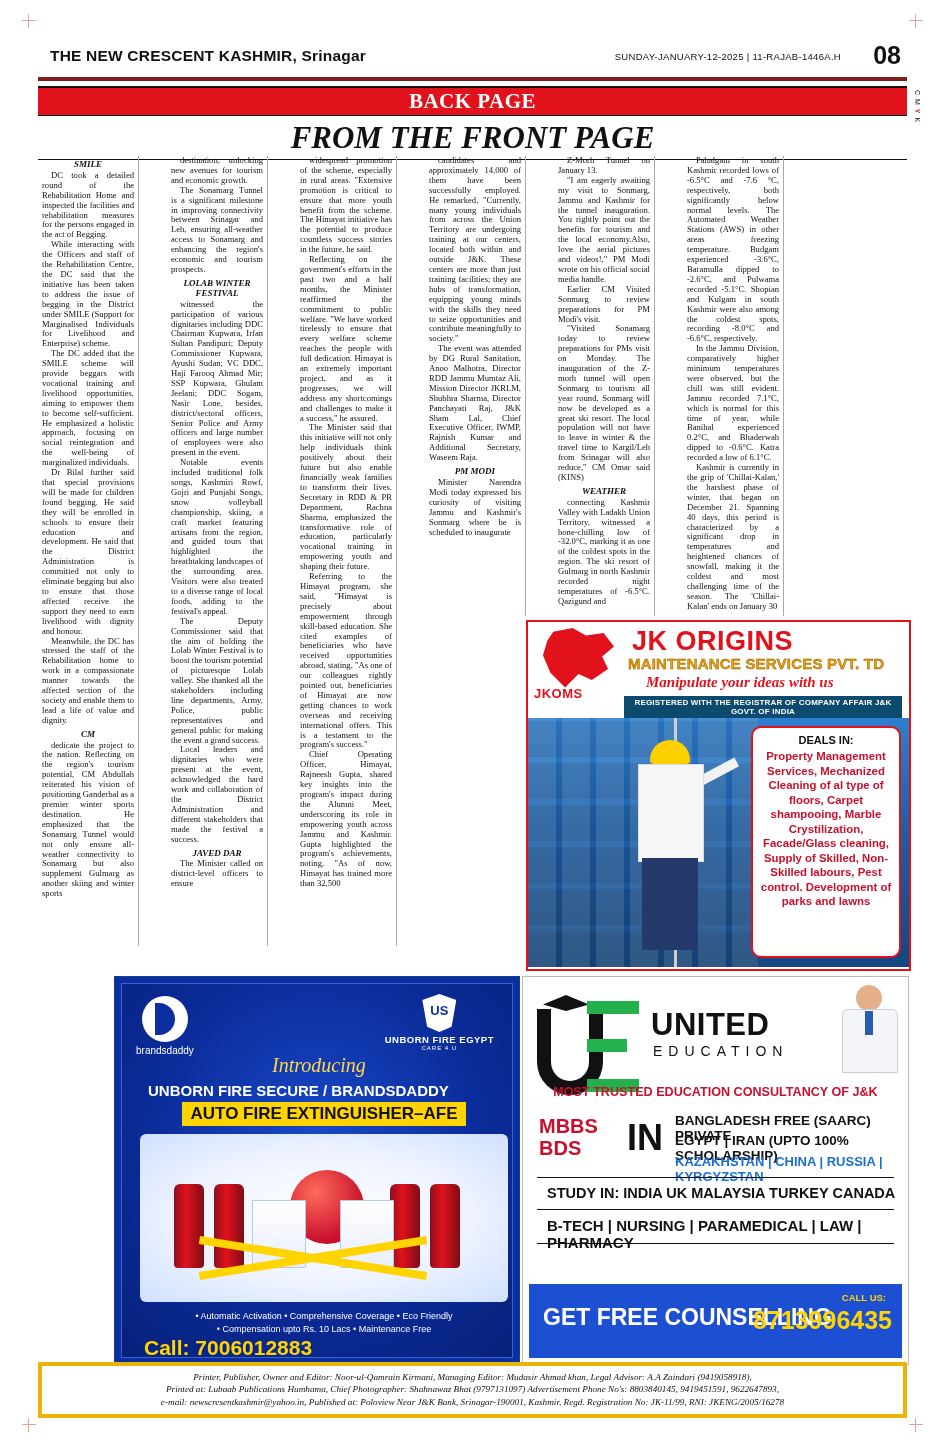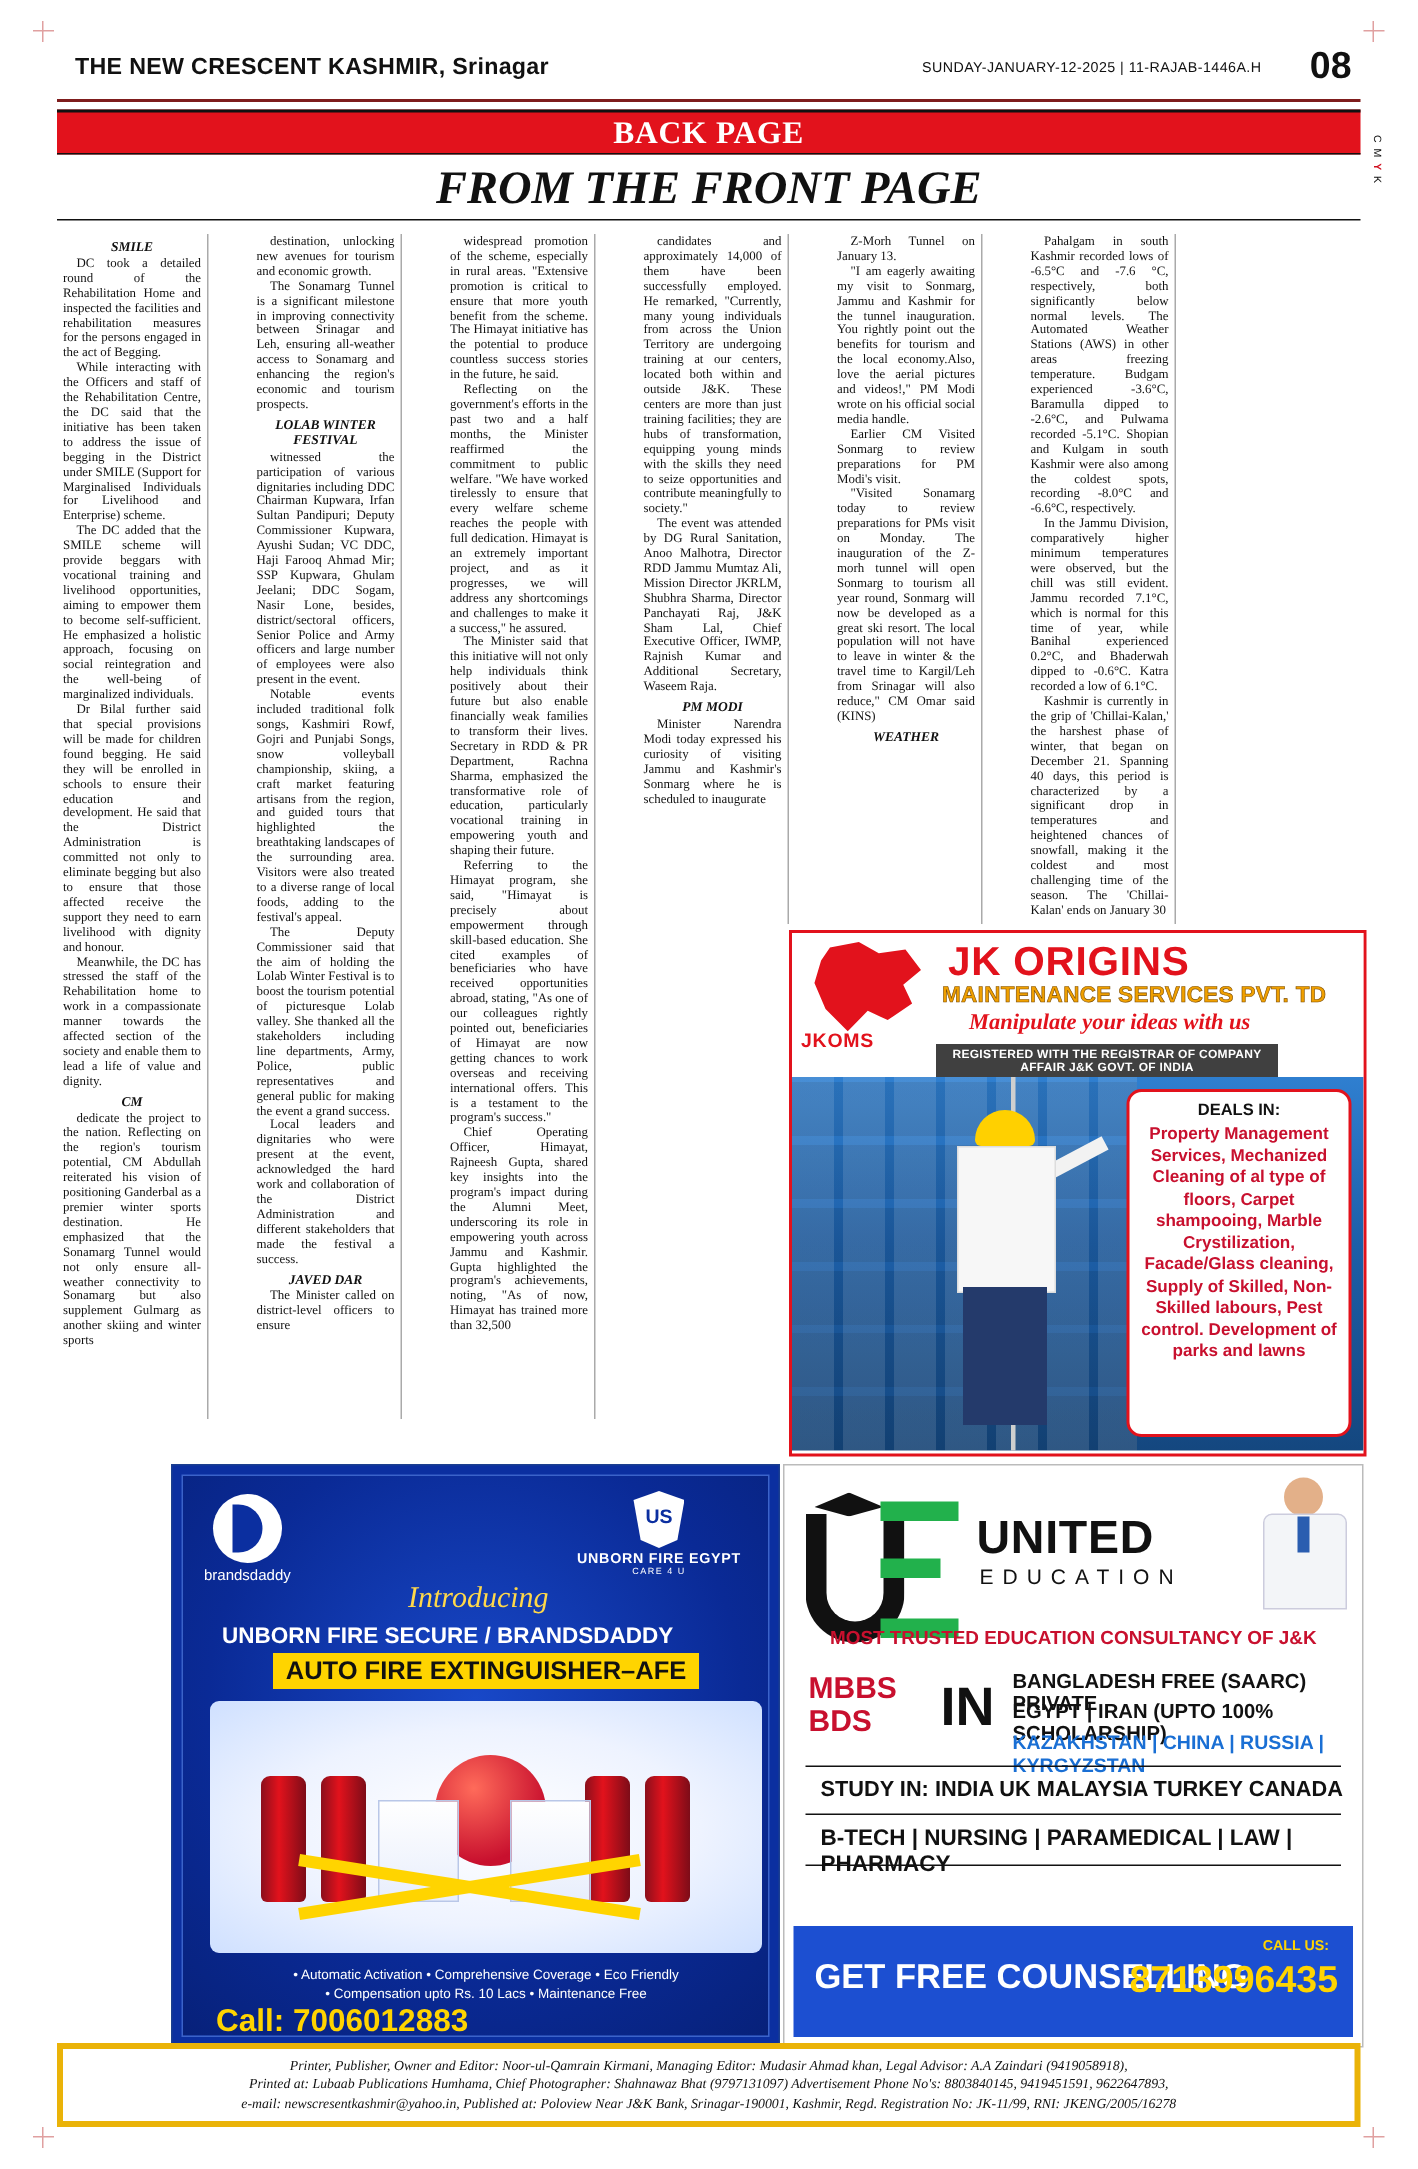--- a/index.html
+++ b/index.html
@@ -7,21 +7,21 @@
   .page { position:absolute; inset:0; background:#ffffff; }
   .sheet { position:absolute; left:38px; top:28px; width:869px; height:1390px; }
 
   
   .regmark { position:absolute; width:14px; height:14px; }
   .regmark:before, .regmark:after { content:""; position:absolute; background:#e0a0a0; }
   .regmark:before { left:6px; top:0; width:1px; height:14px; }
   .regmark:after { top:6px; left:0; height:1px; width:14px; }
 
   
-  .masthead { position:relative; height:38px; border-bottom:2px solid #7f1d1d; }
+  .masthead { position:relative; height:38px; border-bottom:4px solid #7f1d1d;margin-top:11px; }
   .paper-name { position:absolute; left:12px; top:8px; font-family:"Liberation Sans", sans-serif; font-weight:bold; font-size:15.5px; letter-spacing:.2px; }
   .dateline { position:absolute; right:66px; top:12px; font-family:"Liberation Sans", sans-serif; font-size:9.5px; letter-spacing:.3px; color:#111; }
   .pageno { position:absolute; right:6px; top:2px; font-family:"Liberation Sans", sans-serif; font-weight:bold; font-size:25px; color:#111; }
 
   .cmyk { position:absolute; right:-14px; top:62px; font-family:"Liberation Sans", sans-serif; font-size:7px; letter-spacing:1px; writing-mode:vertical-rl; }
   .cmyk b { color:#d01020; font-weight:bold; }
 
   .redbar { margin-top:5px; height:27px; background:#e2121c; border-top:2px solid #111; border-bottom:1px solid #111; position:relative; }
   .redbar .label { position:absolute; left:0; right:0; top:1px; text-align:center; font-family:"Liberation Serif", serif; font-weight:bold; font-size:21px; color:#fff; letter-spacing:.5px; }
   .kicker { text-align:center; font-style:italic; font-weight:bold; font-size:31px; margin:4px 0 3px; font-family:"Liberation Serif", serif; }
@@ -40,21 +40,21 @@
   
   #ad-jk { left:488px; top:592px; width:381px; height:347px; border:2px solid #e2121c; background:#fff; }
   #ad-jk .hdr { position:relative; height:96px; background:#fff; }
   #ad-jk .mapwrap { position:absolute; left:6px; top:6px; width:86px; height:84px; }
   #ad-jk .jkmap { position:absolute; left:6px; top:0; width:74px; height:62px; background:#e2121c;
       clip-path: polygon(18% 6%, 44% 0%, 62% 12%, 86% 8%, 100% 30%, 84% 46%, 92% 66%, 70% 84%, 52% 74%, 34% 96%, 14% 72%, 4% 44%, 10% 20%); }
   #ad-jk .jkoms { position:absolute; left:0; top:58px; font-family:"Liberation Sans", sans-serif; font-weight:bold; font-size:13px; color:#e2121c; letter-spacing:.5px; }
   #ad-jk .t1 { position:absolute; left:104px; top:4px; font-family:"Liberation Sans", sans-serif; font-weight:bold; font-size:27px; color:#e2121c; letter-spacing:.5px; }
   #ad-jk .t2 { position:absolute; left:100px; top:33px; font-family:"Liberation Sans", sans-serif; font-weight:bold; font-size:15px; color:#f0a000; -webkit-text-stroke:.4px #7a4a00; letter-spacing:.2px; }
   #ad-jk .t3 { position:absolute; left:118px; top:52px; font-size:15px; font-style:italic; font-weight:bold; color:#e2121c; font-family:"Liberation Serif", serif; }
-  #ad-jk .t4 { position:absolute; left:96px; top:74px; width:228px; background:#404040; color:#fff; font-family:"Liberation Sans", sans-serif; font-size:8px; font-weight:bold; text-align:center; padding:2px 0; letter-spacing:.2px; }
+  #ad-jk .t4 { position:absolute; left:96px; top:74px; width:278px; background:#0c4a6e; color:#fff; font-family:"Liberation Sans", sans-serif; font-size:8px; font-weight:bold; text-align:center; padding:2px 0; letter-spacing:.2px; }
   #ad-jk .photo { position:absolute; left:0; top:96px; width:381px; height:249px; background:linear-gradient(180deg,#2f7fd0 0%, #1d5fa8 45%, #14477f 100%); }
   #ad-jk .glass { position:absolute; left:0; top:0; width:230px; height:249px;
       background:repeating-linear-gradient(90deg, rgba(255,255,255,.12) 0 28px, rgba(255,255,255,0) 28px 34px),
                  repeating-linear-gradient(0deg, rgba(0,0,0,.10) 0 36px, rgba(0,0,0,0) 36px 42px); }
   #ad-jk .worker { position:absolute; left:96px; top:22px; width:96px; height:210px; }
   #ad-jk .worker .helmet { position:absolute; left:26px; top:0; width:40px; height:24px; background:#ffd000; border-radius:20px 20px 4px 4px; }
   #ad-jk .worker .body { position:absolute; left:14px; top:24px; width:64px; height:96px; background:#f7f7f7; border:1px solid #ddd; }
   #ad-jk .worker .legs { position:absolute; left:18px; top:118px; width:56px; height:92px; background:#243a6b; }
   #ad-jk .worker .arm { position:absolute; left:60px; top:30px; width:56px; height:10px; background:#f2f2f2; transform:rotate(-28deg); }
   #ad-jk .rope { position:absolute; left:146px; top:0; width:3px; height:249px; background:#cfcfcf; }
@@ -190,20 +190,21 @@
         <h4>PM MODI</h4>
         <p>Minister Narendra Modi today expressed his curiosity of visiting Jammu and Kashmir's Sonmarg where he is scheduled to inaugurate</p>
       </div>
 
       <div class="col" style="left:520px; width:92px;">
         <p>Z-Morh Tunnel on January 13.</p>
         <p>"I am eagerly awaiting my visit to Sonmarg, Jammu and Kashmir for the tunnel inauguration. You rightly point out the benefits for tourism and the local economy.Also, love the aerial pictures and videos!," PM Modi wrote on his official social media handle.</p>
         <p>Earlier CM Visited Sonmarg to review preparations for PM Modi's visit.</p>
         <p>"Visited Sonamarg today to review preparations for PMs visit on Monday. The inauguration of the Z-morh tunnel will open Sonmarg to tourism all year round, Sonmarg will now be developed as a great ski resort. The local population will not have to leave in winter &amp; the travel time to Kargil/Leh from Srinagar will also reduce," CM Omar said (KINS)</p>
         <h4>WEATHER</h4>
+        <p>connecting Kashmir Valley with Ladakh Union Territory, witnessed a bone-chilling low of -32.0°C, marking it as one of the coldest spots in the region. The ski resort of Gulmarg in north Kashmir recorded night temperatures of -6.5°C. Qazigund and</p>
       </div>
 
       <div class="col" style="left:649px; width:92px;">
         <p>Pahalgam in south Kashmir recorded lows of -6.5°C and -7.6 °C, respectively, both significantly below normal levels. The Automated Weather Stations (AWS) in other areas freezing temperature. Budgam experienced -3.6°C, Baramulla dipped to -2.6°C, and Pulwama recorded -5.1°C. Shopian and Kulgam in south Kashmir were also among the coldest spots, recording -8.0°C and -6.6°C, respectively.</p>
         <p>In the Jammu Division, comparatively higher minimum temperatures were observed, but the chill was still evident. Jammu recorded 7.1°C, which is normal for this time of year, while Banihal experienced 0.2°C, and Bhaderwah dipped to -0.6°C. Katra recorded a low of 6.1°C.</p>
         <p>Kashmir is currently in the grip of 'Chillai-Kalan,' the harshest phase of winter, that began on December 21. Spanning 40 days, this period is characterized by a significant drop in temperatures and heightened chances of snowfall, making it the coldest and most challenging time of the season. The 'Chillai-Kalan' ends on January 30</p>
       </div>
     </div>
 
     <div class="ad" id="ad-jk">

